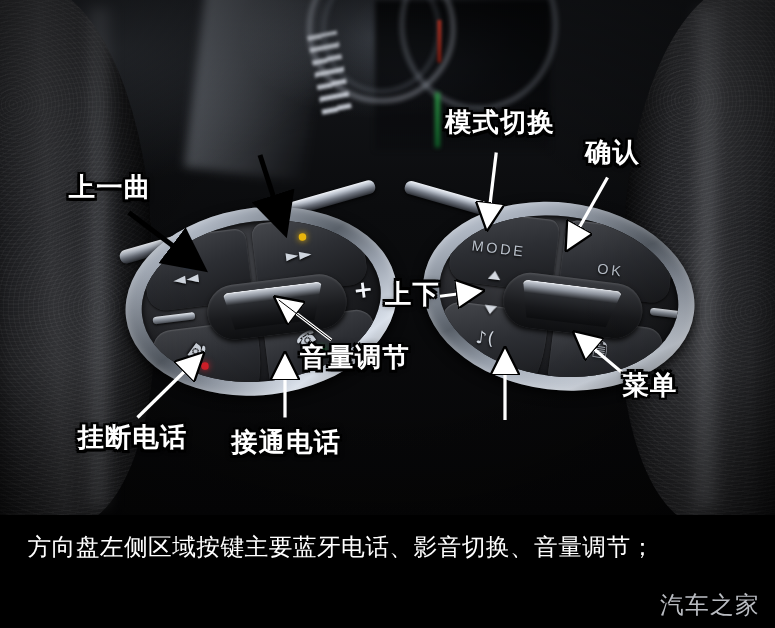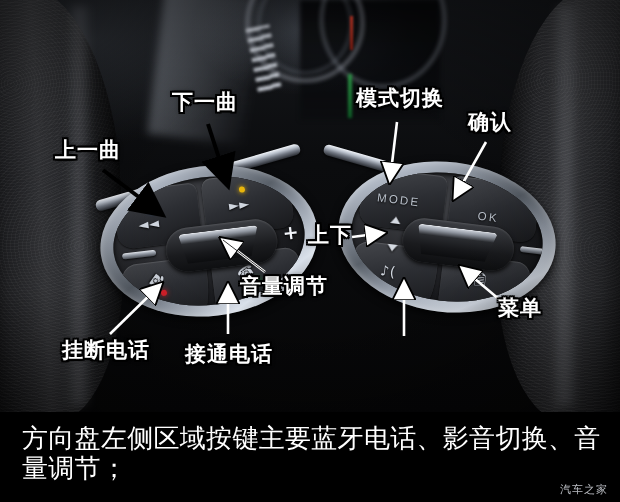--- a/index.html
+++ b/index.html
@@ -262,34 +262,34 @@
   .caption {
     position: absolute;
     left: 0; top: 412px;
     width: 620px;
     height: 90px;
     background: #000;
   }
   .caption p {
     margin: 0;
     color: #ffffff;
-    font-size: 26px;
+    font-size: 19px;
     line-height: 30px;
     letter-spacing: .3px;
     font-family: "DejaVu Sans", sans-serif;
     text-align: left;
     padding-left: 22px;
   }
   .cap-line1 { padding-top: 11px; }
   .watermark {
     position: absolute;
     right: 12px;
     bottom: 5px;
     color: #c9ccd2;
-    font-size: 11px;
+    font-size: 19px;
     letter-spacing: 1px;
     font-family: Liberation Mono, monospace;
     opacity: .92;
   }
   .vignette {
     position: absolute;
     inset: 0;
     pointer-events: none;
     background: radial-gradient(ellipse 420px 290px at 310px 210px, rgba(0,0,0,0) 38%, rgba(0,0,0,.55) 100%);
   }
@@ -403,21 +403,20 @@
 
         <line x1="352" y1="237" x2="383" y2="233" stroke="#ffffff" marker-end="url(#ah)"></line>
 
         <line x1="404" y1="336" x2="404" y2="282" stroke="#ffffff" marker-end="url(#ah)"></line>
 
         <line x1="500" y1="300" x2="462" y2="268" stroke="#ffffff" marker-end="url(#ah)"></line>
       </g>
     </svg>
 
     <div class="anno" style="left:55px;  top:140px;">上一曲</div>
-    <div class="anno" style="left:172px; top:92px;">下一曲</div>
     <div class="anno" style="left:356px; top:88px;">模式切换</div>
     <div class="anno" style="left:468px; top:112px;">确认</div>
     <div class="anno" style="left:308px; top:225px;">上下</div>
     <div class="anno" style="left:240px; top:276px;">音量调节</div>
     <div class="anno" style="left:185px; top:344px;">接通电话</div>
     <div class="anno" style="left:62px;  top:340px;">挂断电话</div>
     <div class="anno" style="left:498px; top:298px;">菜单</div>
   </div>
 
   <div class="caption">

